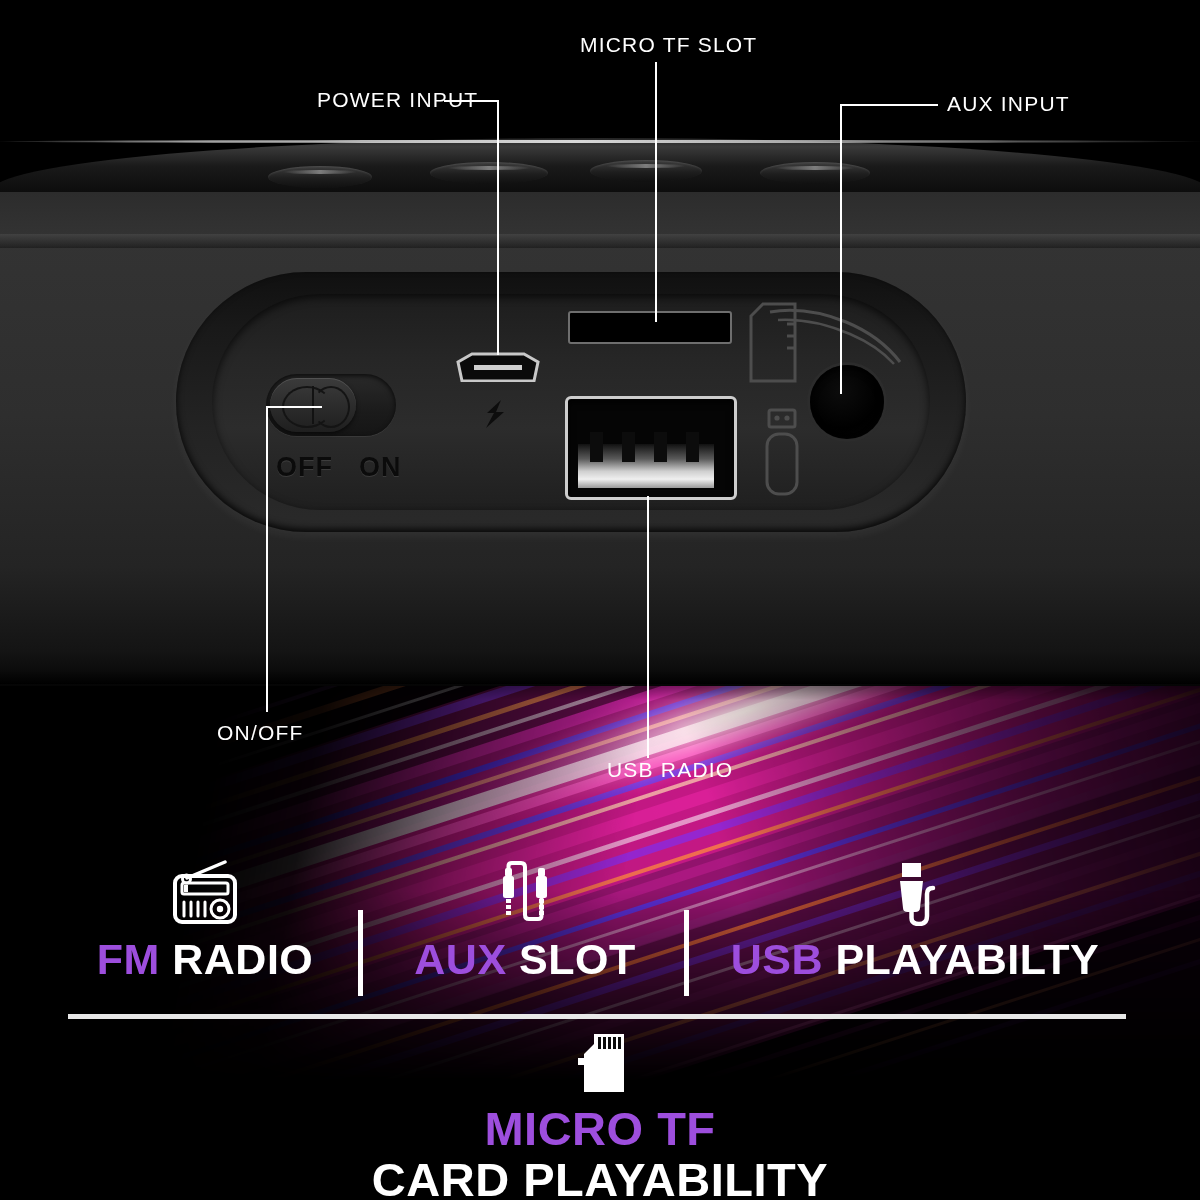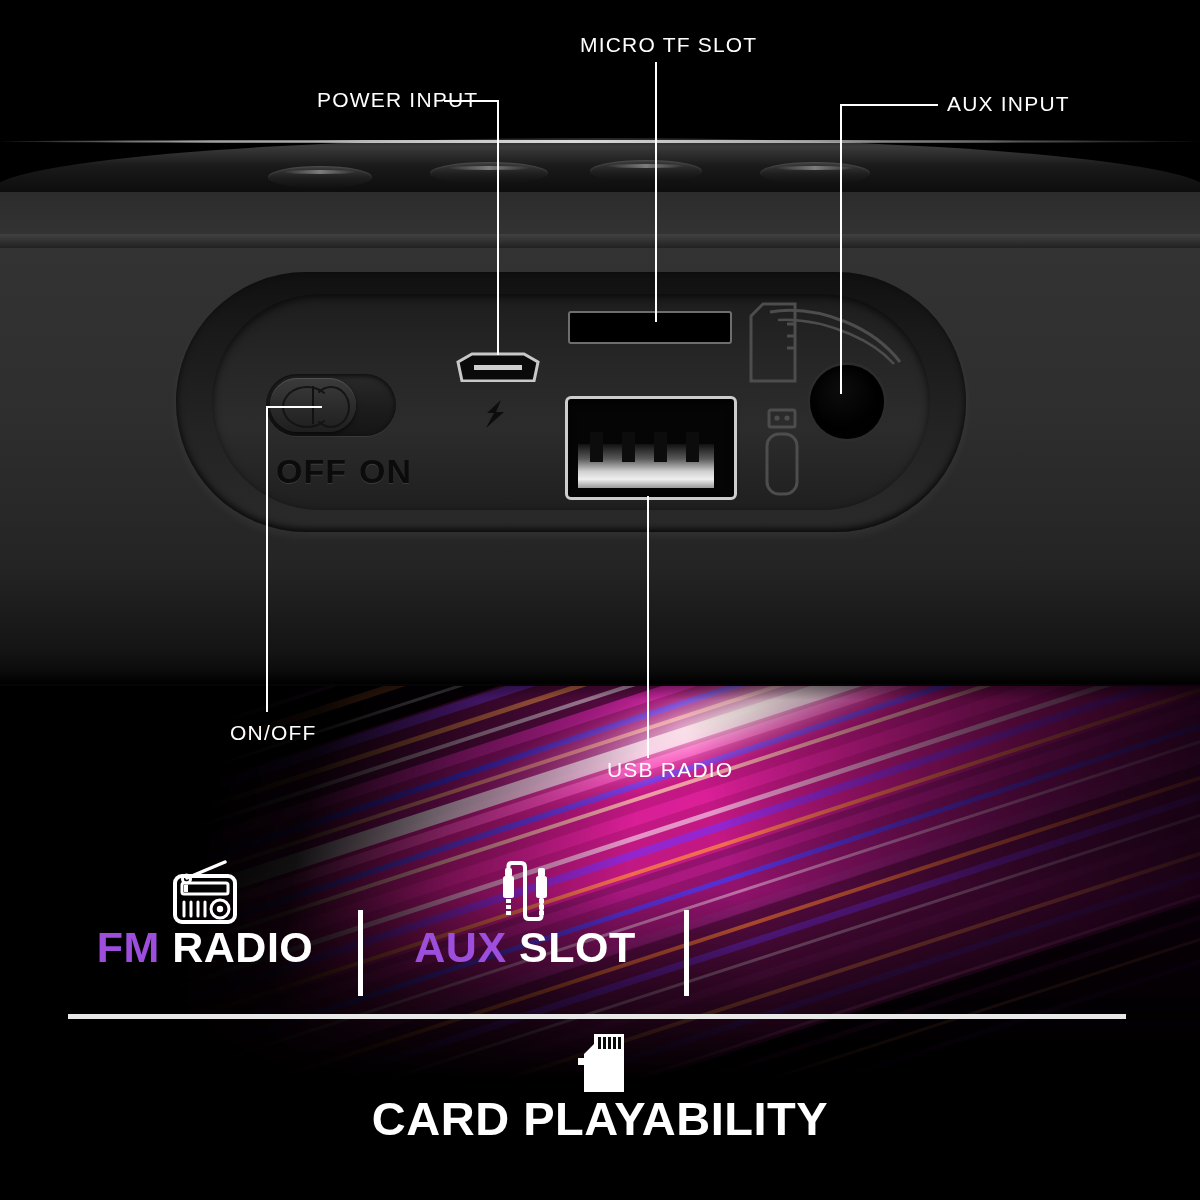--- a/index.html
+++ b/index.html
@@ -52,21 +52,21 @@
     background:linear-gradient(to bottom,#2a2a2a,#1b1b1b 60%,#151515);
     box-shadow:0 2px 5px rgba(0,0,0,.75) inset,0 1px 0 rgba(255,255,255,.07);}
   .switch-knob{position:absolute;left:4px;top:4px;width:86px;height:54px;border-radius:27px;
     background:linear-gradient(to bottom,#3b3b3b,#2b2b2b 55%,#1f1f1f);
     box-shadow:0 2px 4px rgba(0,0,0,.6),0 1px 0 rgba(255,255,255,.12) inset;}
   .switch-line{position:absolute;left:42px;top:8px;width:2px;height:38px;background:#121212;}
   .switch-arc{position:absolute;left:12px;top:8px;width:46px;height:38px;
     border:2px solid #141414;border-radius:50%;border-right-color:transparent;}
   .switch-arc2{position:absolute;left:42px;top:8px;width:34px;height:38px;
     border:2px solid #141414;border-radius:50%;border-left-color:transparent;}
-  .sw-label{position:absolute;color:#0b0b0b;font-weight:700;font-size:34px;letter-spacing:1px;
+  .sw-label{position:absolute;color:#0b0b0b;font-weight:700;font-size:27px;letter-spacing:1px;
     text-shadow:0 1px 0 rgba(255,255,255,.10);}
 
   
   .musb{position:absolute;left:456px;top:352px;width:84px;height:30px;}
   .bolt{position:absolute;left:482px;top:400px;width:26px;height:28px;}
 
   
   .tfslot{position:absolute;left:568px;top:311px;width:160px;height:29px;border-radius:3px;
     background:#000;border:2px solid #6e6e6e;box-shadow:0 2px 4px rgba(0,0,0,.9) inset;}
   
@@ -85,21 +85,21 @@
   .cl{position:absolute;background:#fff;}
   .cl-v{width:2px;}
   .cl-h{height:2px;}
   .callout{position:absolute;color:#fff;font-size:21px;letter-spacing:1.2px;white-space:nowrap;
     font-weight:400;font-family:"Liberation Sans",sans-serif;}
 
   
   .feat-row{position:absolute;left:0;top:860px;width:1200px;height:135px;}
   .feat{position:absolute;text-align:center;}
   .feat-icon{height:66px;display:flex;align-items:flex-end;justify-content:center;}
-  .feat-text{font-size:43px;font-weight:700;letter-spacing:.5px;line-height:1;white-space:nowrap;}
+  .feat-text{margin-top:12px;font-size:43px;font-weight:700;letter-spacing:.5px;line-height:1;white-space:nowrap;}
   .accent{color:#9d4edd;}
   .plain{color:#fff;}
   .vdiv{position:absolute;top:910px;width:5px;height:86px;background:#fff;}
   .hdiv{position:absolute;left:68px;top:1014px;width:1058px;height:5px;background:#e8e8e8;}
 
   .tf-block{position:absolute;left:0;top:1032px;width:1200px;text-align:center;}
   .tf-icon{height:62px;display:flex;align-items:flex-end;justify-content:center;}
   .tf-l1{margin-top:10px;font-size:47px;font-weight:700;letter-spacing:.5px;line-height:1.08;}
   .tf-l2{font-size:47px;font-weight:700;letter-spacing:.5px;line-height:1.08;}
 </style>
@@ -256,21 +256,21 @@
   <div class="cl cl-v" style="left:840px;top:104px;height:290px;"></div>
 
   <div class="cl cl-h" style="left:266px;top:406px;width:56px;"></div>
   <div class="cl cl-v" style="left:266px;top:406px;height:306px;"></div>
 
   <div class="cl cl-v" style="left:647px;top:496px;height:262px;"></div>
 
   <div class="callout" style="left:317px;top:88px;">POWER INPUT</div>
   <div class="callout" style="left:580px;top:33px;">MICRO TF SLOT</div>
   <div class="callout" style="left:947px;top:92px;">AUX INPUT</div>
-  <div class="callout" style="left:230px;top:721px;">ON/OFF</div>
+  <div class="callout" style="left:217px;top:721px;">ON/OFF</div>
   <div class="callout" style="left:607px;top:758px;">USB RADIO</div>
 
   <div class="feat-row">
 
     <div class="feat" style="left:60px;top:0;width:290px;">
       <div class="feat-icon">
         <svg width="84" height="66" viewBox="0 0 84 66">
           <path d="M24 18 L62 2" stroke="#fff" stroke-width="3.5" stroke-linecap="round" fill="none"></path>
           <circle cx="23.5" cy="19" r="4" fill="none" stroke="#fff" stroke-width="3"></circle>
           <rect x="12" y="16" width="60" height="46" rx="7" fill="none" stroke="#fff" stroke-width="4"></rect>
@@ -307,20 +307,32 @@
             <rect x="49" y="51" width="5" height="4"></rect>
           </g>
           <path d="M18.5 14 V6 Q18.5 3 22 3 L31 3 Q35 3 35 7 L35 55 Q35 59 39 59 L48 59 Q51.5 59 51.5 56 L51.5 14" fill="none" stroke="#fff" stroke-width="4" stroke-linecap="round" stroke-linejoin="round"></path>
         </svg>
       </div>
       <div class="feat-text">
         <span class="accent">AUX</span><span class="plain"> </span><span class="plain">SLOT</span>
       </div>
     </div>
 
+    <div class="feat" style="left:700px;top:0;width:430px;">
+      <div class="feat-icon">
+        <svg width="72" height="66" viewBox="0 0 72 66">
+          <rect x="23" y="3" width="19" height="14" fill="#fff"></rect>
+          <path d="M21 21 L44 21 L41 48 Q41 52 36 52 L29 52 Q24 52 24 48 Z" fill="#fff"></path>
+          <path d="M32.5 50 L32.5 58 Q32.5 64 40 64 Q48 64 48 56 L48 34 Q48 28 54 28" fill="none" stroke="#fff" stroke-width="4.5" stroke-linecap="round"></path>
+        </svg>
+      </div>
+      <div class="feat-text">
+        <span class="accent">USB</span><span class="plain"> </span><span class="plain">PLAYABILTY</span>
+      </div>
+    </div>
 
   </div>
 
   <div class="vdiv" style="left:358px;"></div>
   <div class="vdiv" style="left:684px;"></div>
   <div class="hdiv"></div>
 
   <div class="tf-block">
     <div class="tf-icon">
       <svg width="56" height="62" viewBox="0 0 56 62">
@@ -328,18 +340,21 @@
         <g fill="#0b0b0b">
           <rect x="26" y="5" width="3" height="12"></rect>
           <rect x="31" y="5" width="3" height="12"></rect>
           <rect x="36" y="5" width="3" height="12"></rect>
           <rect x="41" y="5" width="3" height="12"></rect>
           <rect x="46" y="5" width="3" height="12"></rect>
         </g>
         <rect x="6" y="26" width="8" height="7" fill="#fff"></rect>
       </svg>
     </div>
+    <div class="tf-l1">
+      <span class="accent">MICRO TF</span>
+    </div>
     <div class="tf-l2">
       <span class="plain">CARD PLAYABILITY</span>
     </div>
   </div>
 
 </div>
 
 </body></html>

